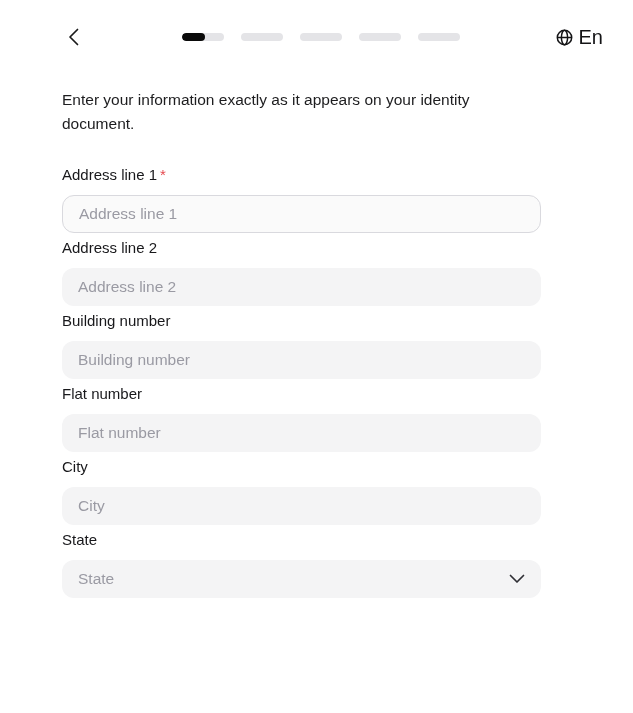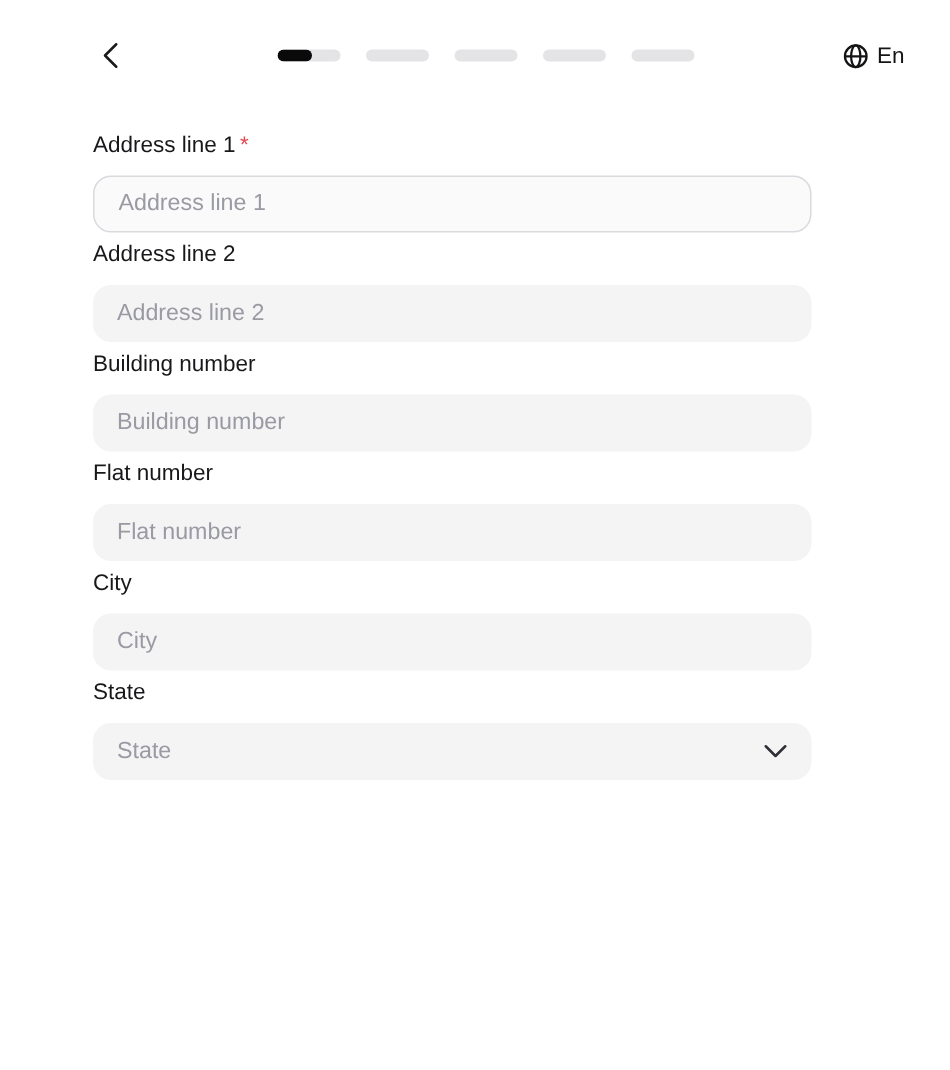--- a/index.html
+++ b/index.html
@@ -32,21 +32,21 @@
   }
   .progress .seg .fill {
     height: 100%; background: #0a0a0a; border-radius: 5px;
     width: 0;
   }
   .lang {
     display: flex; align-items: center; gap: 6px;
     background: none; border: none; cursor: pointer;
     font-family: "Liberation Sans", sans-serif;
   }
-  .lang-label { font-size: 15px; color: #141416; }
+  .lang-label { font-size: 20px; color: #141416; }
 
   
   .title {
     font-size: 23px; font-weight: 700; color: #111113;
     letter-spacing: 0.1px; margin-bottom: 15px;
   }
   .subtitle {
     font-size: 15.5px; line-height: 1.55; color: #1d1d1f;
     max-width: 462px; margin-bottom: 30px;
   }
@@ -107,20 +107,21 @@
           <ellipse cx="8.5" cy="8.5" rx="3.1" ry="7.2" stroke="#141416" stroke-width="1.5"></ellipse>
           <path d="M1.3 8.5 H15.7" stroke="#141416" stroke-width="1.5"></path>
         </svg>
       </span>
       <span class="lang-label">En</span>
     </button>
   </div>
 
   <div class="container">
 
+    <p class="subtitle">Enter your information exactly as it appears on your identity document.</p>
 
     <form>
 
       <div class="field">
         <label class="field-label"><span>Address line 1</span><span class="req">*</span></label>
         <input class="text-input first" type="text" placeholder="Address line 1" style="">
       </div>
 
       <div class="field">
         <label class="field-label">Address line 2</label>

